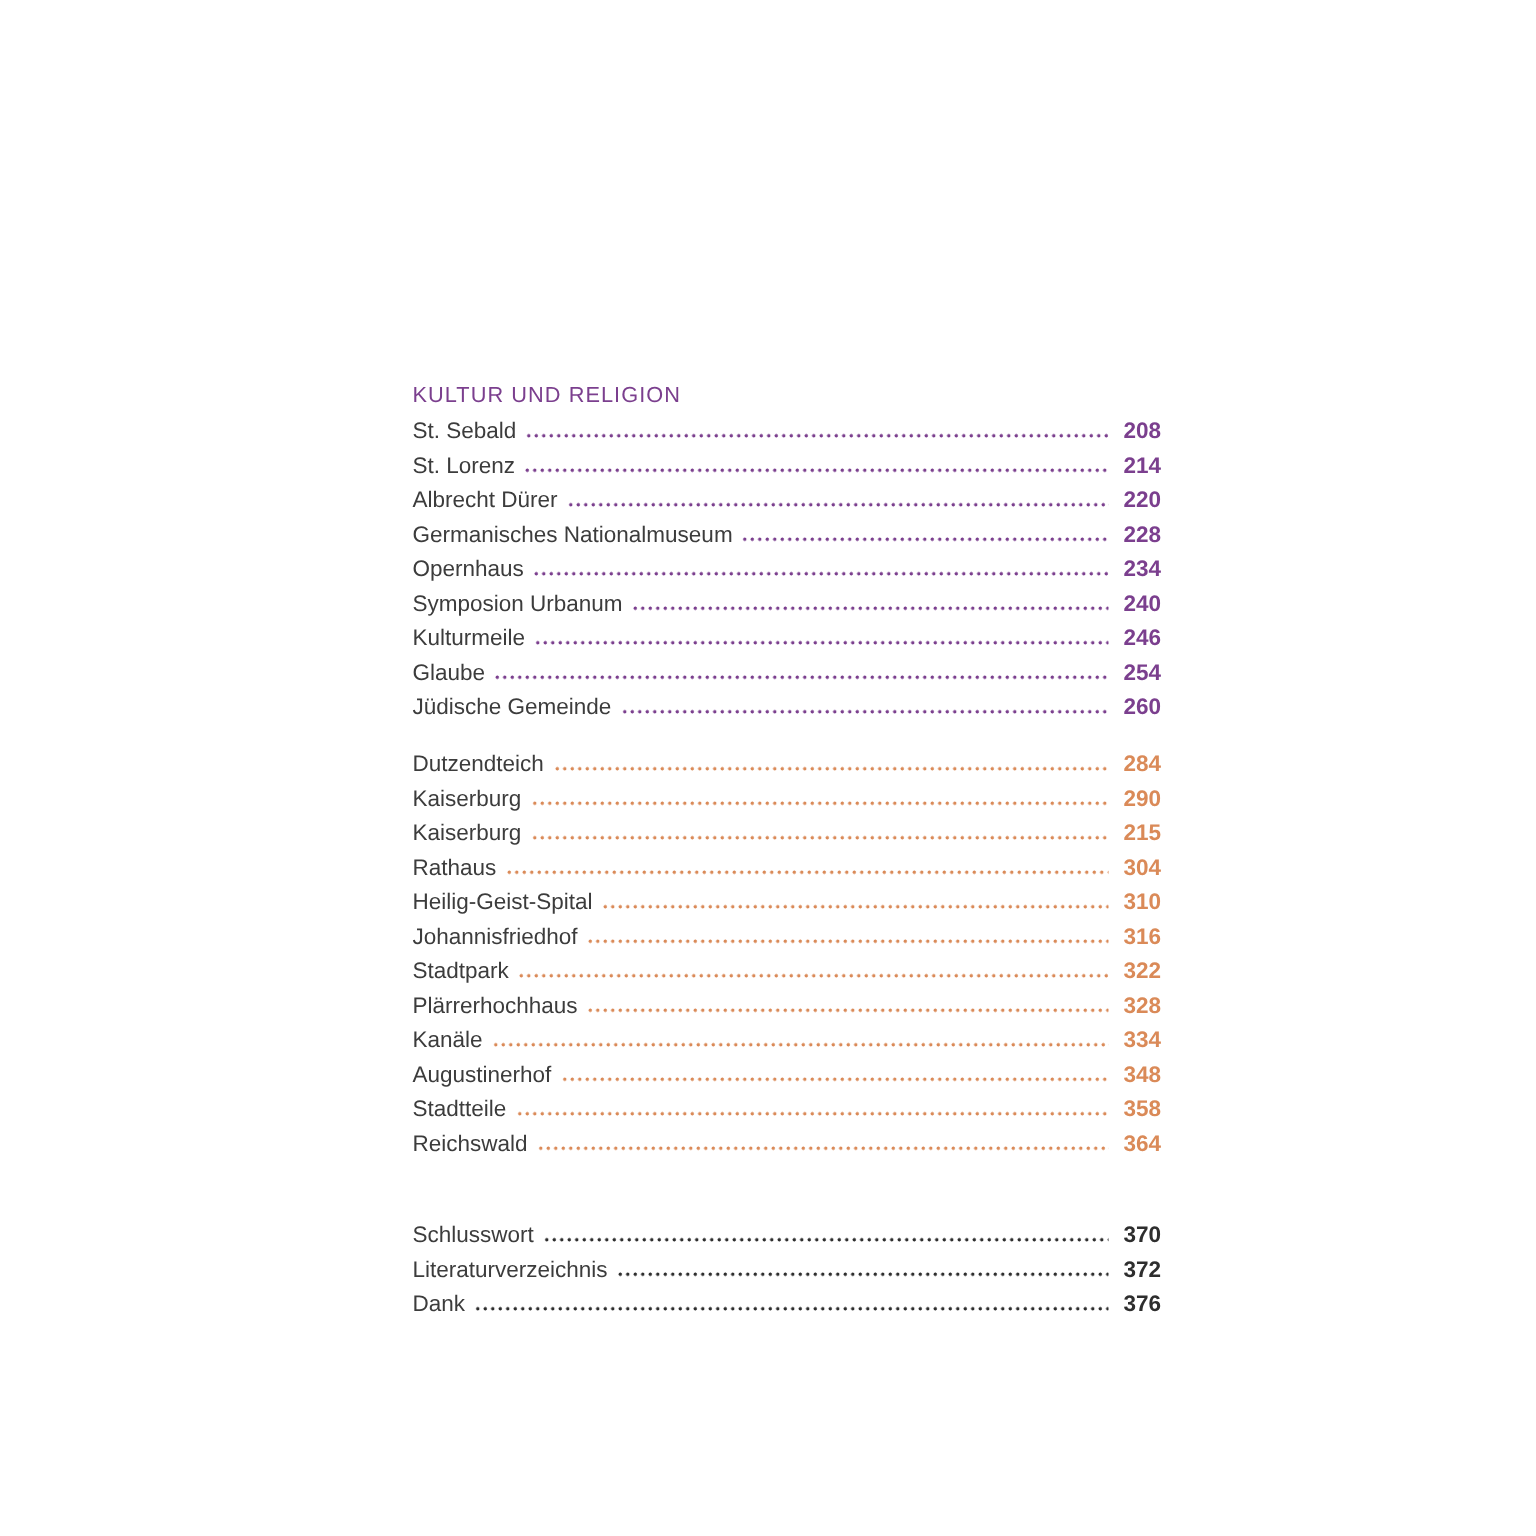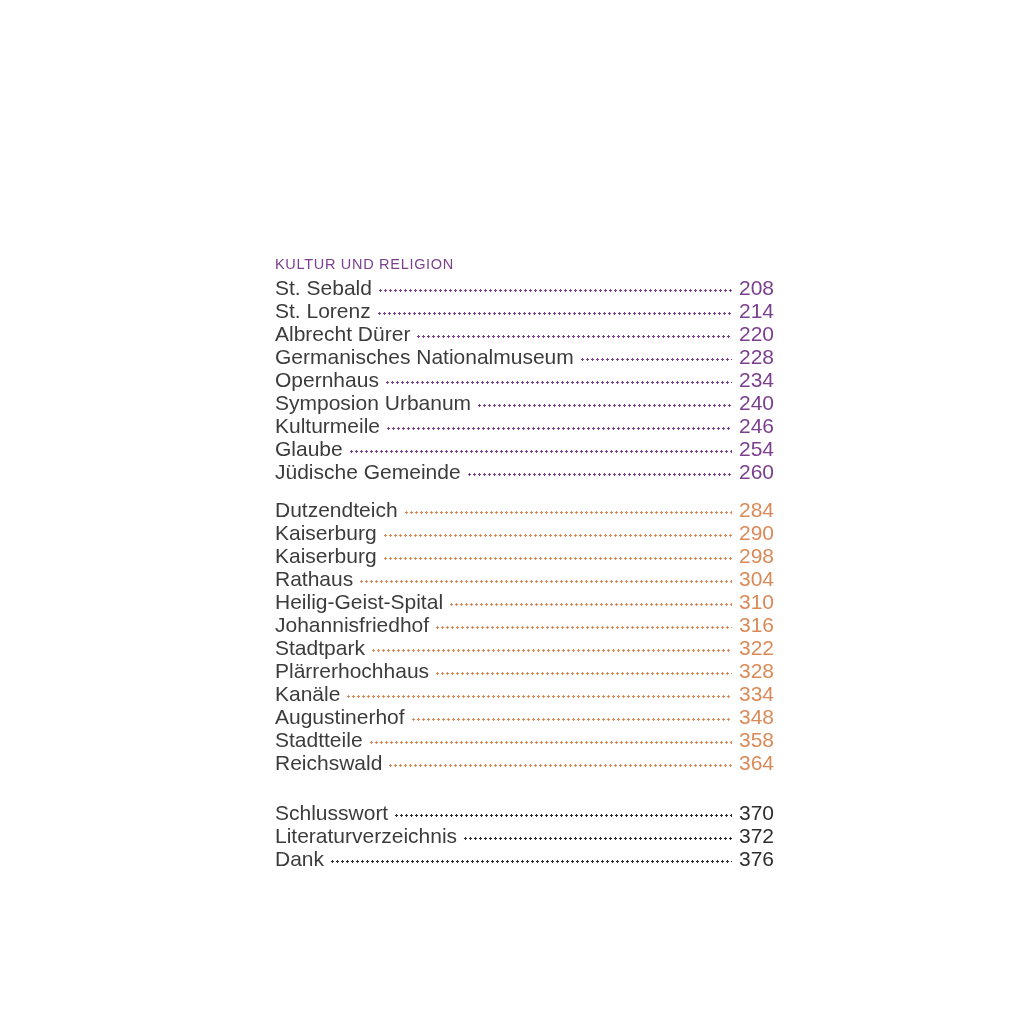--- a/index.html
+++ b/index.html
@@ -19,57 +19,58 @@
   .toc {
     position: absolute;
     left: 275px;
     top: 253px;
     width: 499px;
   }
   .toc-section {
     margin-bottom: 15px;
   }
   .toc-section.no-title {
-    margin-top: 27px;
+    margin-top: 38px;
   }
   .section-title {
     color: var(--accent);
     font-size: 14.5px;
     font-weight: 400;
     letter-spacing: 0.7px;
     height: 23px;
     line-height: 23px;
   }
   .toc-row {
     display: flex;
     align-items: baseline;
     height: 23px;
-    font-size: 21px;
+    font-size: 15px;
     line-height: 23px;
     color: #3c3c3c;
   }
   .entry-label {
     white-space: nowrap;
     flex: 0 0 auto;
   }
   .leader {
     flex: 1 1 auto;
     align-self: center;
     height: 4px;
     margin: 5px 7px 0 7px;
     background-image: radial-gradient(circle at 1.5px 1.5px, var(--accent) 1.05px, transparent 1.35px);
     background-size: 5px 3px;
     background-repeat: repeat-x;
     background-position: left center;
   }
   .entry-page {
     flex: 0 0 auto;
     color: var(--accent);
-    font-weight: 400;
+    font-weight: 700;
     min-width: 28px;
+    text-align: right;
     white-space: nowrap;
   }
 </style>
 </head>
 <body>
 
 <div class="page">
   <div class="toc" id="toc-root">
       <section class="toc-section" style="--accent: #7b3f8e;">
         <h2 class="section-title">KULTUR UND RELIGION</h2>
@@ -126,21 +127,21 @@
           <span class="entry-page">284</span>
         </div>
         <div class="toc-row">
           <span class="entry-label">Kaiserburg</span>
           <span class="leader"></span>
           <span class="entry-page">290</span>
         </div>
         <div class="toc-row">
           <span class="entry-label">Kaiserburg</span>
           <span class="leader"></span>
-          <span class="entry-page">298</span>
+          <span class="entry-page">215</span>
         </div>
         <div class="toc-row">
           <span class="entry-label">Rathaus</span>
           <span class="leader"></span>
           <span class="entry-page">304</span>
         </div>
         <div class="toc-row">
           <span class="entry-label">Heilig-Geist-Spital</span>
           <span class="leader"></span>
           <span class="entry-page">310</span>

